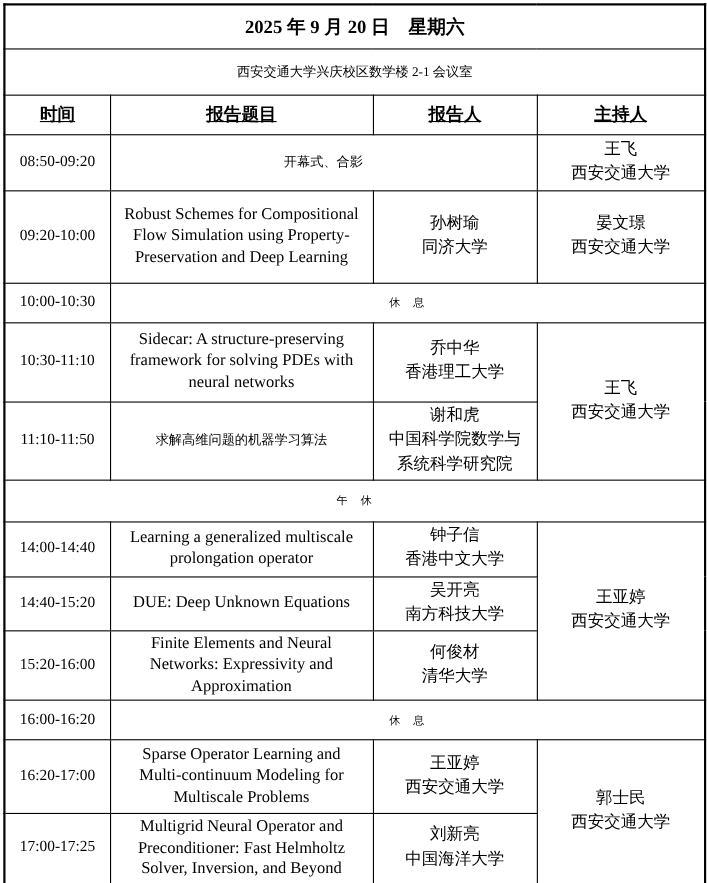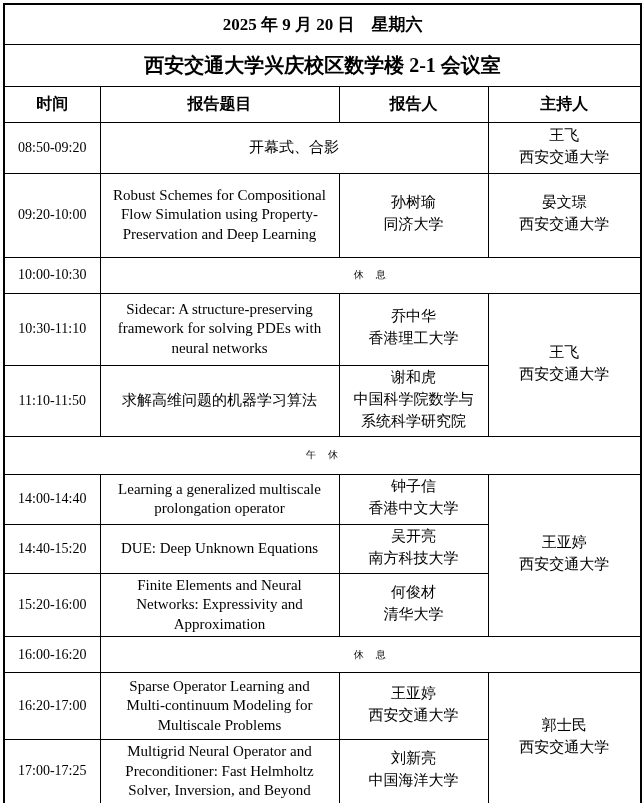--- a/index.html
+++ b/index.html
@@ -22,25 +22,25 @@
     border: 2px solid #000;
   }
   table.schedule td {
     border: 1px solid #000;
     text-align: center;
     vertical-align: middle;
     padding: 2px 8px;
     overflow: hidden;
   }
   .h-date   { font-weight: bold; font-size: 17px; }
-  .h-venue  { font-weight: bold; font-size: 20px; }
-  .h-col    { font-weight: bold; font-size: 16px; }
+  .h-venue  { font-weight: normal; font-size: 12px; }
+  .h-col    { font-weight: bold; font-size: 16px; text-decoration: underline; }
   .time     { font-size: 14px; white-space: nowrap; padding: 2px 2px; }
   .title-en { font-size: 15px; line-height: 1.3; font-family: Liberation Serif, serif; }
-  .title-cn { font-size: 15px; line-height: 1.35; margin-left: 16px; }
+  .title-cn { font-size: 12px; line-height: 1.35; margin-left: 16px; }
   .person   { font-size: 15px; line-height: 22px; padding: 2px 9px; font-family: Liberation Mono, monospace; }
   .person .nm { }
   .person .org { }
   .break-label { font-size: 10px; letter-spacing: 1px; }
 </style>
 </head>
 <body>
 
 <div class="page">
   <table class="schedule">

